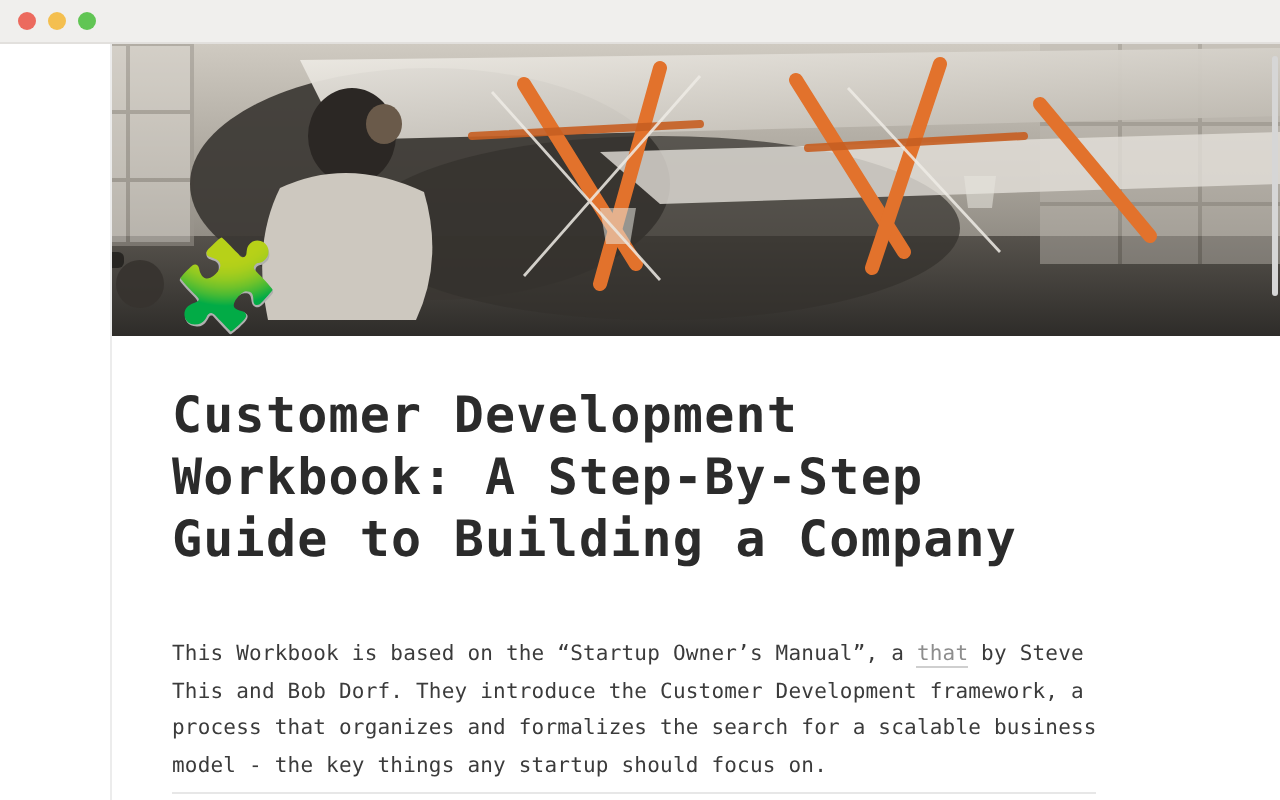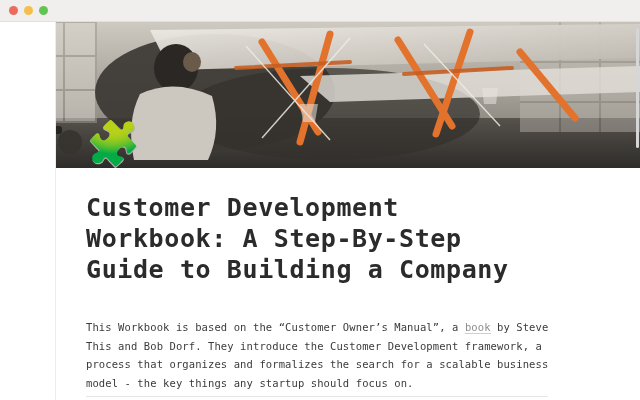--- a/index.html
+++ b/index.html
@@ -246,21 +246,21 @@
   </div>
 
   <div class="badge">🧩</div>
 
   <div class="content">
     <div class="page-title">Customer Development
 Workbook: A Step-By-Step
 Guide to Building a Company</div>
 
     <div class="lede">
-      <span>This Workbook is based on the “Customer Owner’s Manual”, a </span><a class="link" href="#">book</a><span> by Steve This and Bob Dorf. They introduce the Customer Development framework, a process that organizes and formalizes the search for a scalable business model - the key things any startup should focus on.</span>
+      <span>This Workbook is based on the “Startup Owner’s Manual”, a </span><a class="link" href="#">that</a><span> by Steve This and Bob Dorf. They introduce the Customer Development framework, a process that organizes and formalizes the search for a scalable business model - the key things any startup should focus on.</span>
     </div>
 
     <div class="divider"></div>
   </div>
 
   <div class="scroll-rail">
     <div class="scroll-thumb"></div>
   </div>
 
 </div>

